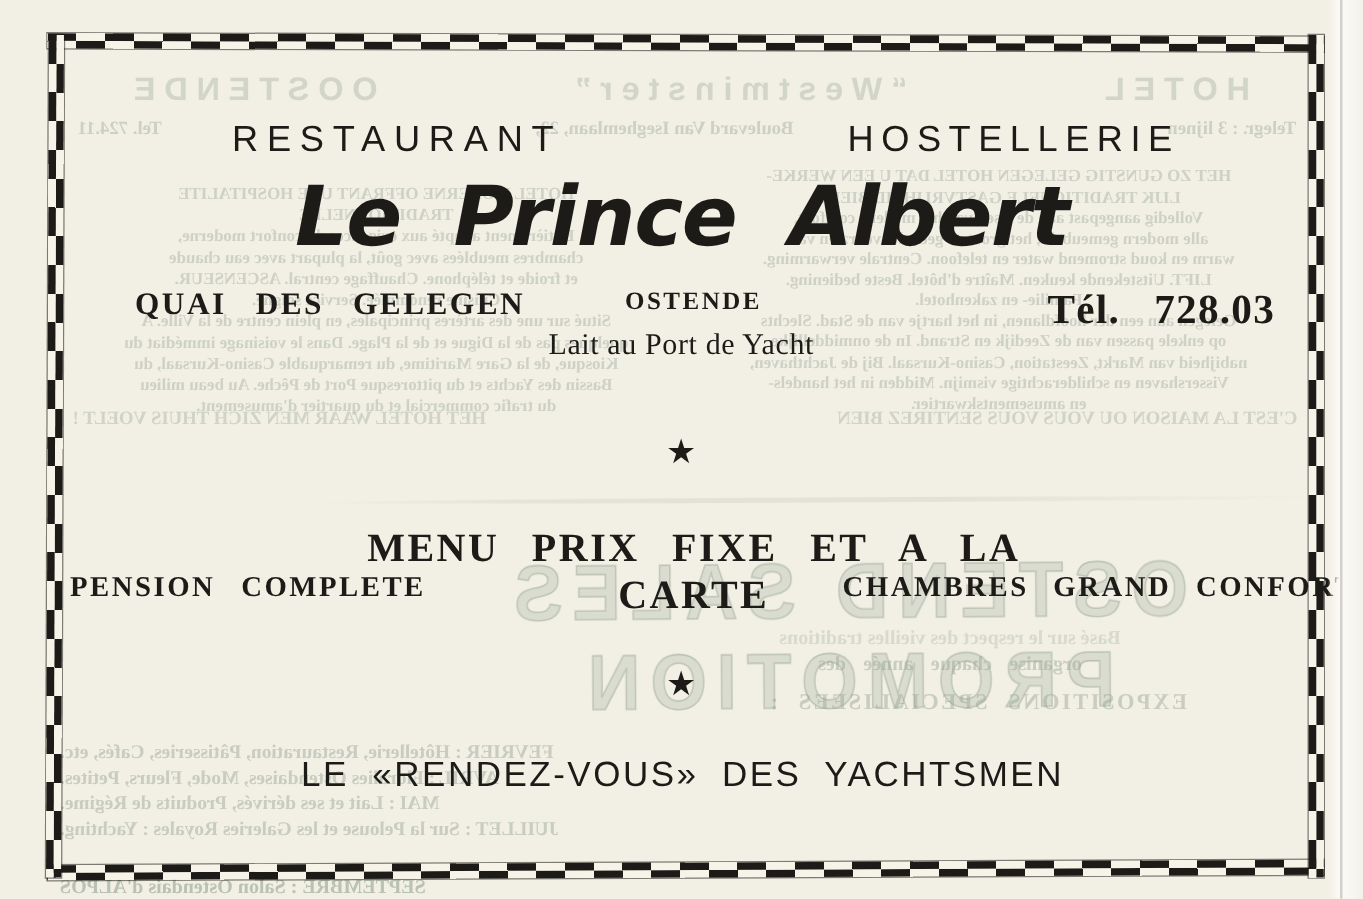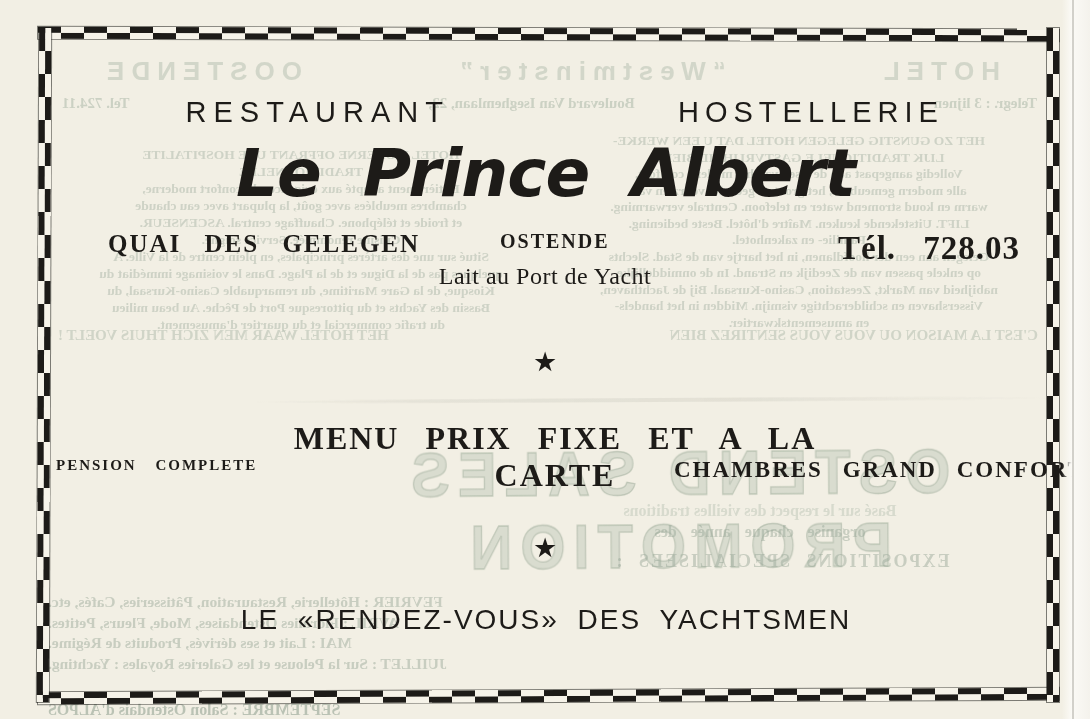--- a/index.html
+++ b/index.html
@@ -51,21 +51,21 @@
     font-size:66px;letter-spacing:-1px;word-spacing:20px;line-height:1.15;
   }
   #address-quai{left:108px;top:230px;font-size:25px;letter-spacing:2px;word-spacing:15px;}
   #address-city{left:500px;top:230px;font-size:20px;letter-spacing:2px;}
   #address-phone{left:838px;top:230px;font-size:33px;letter-spacing:1px;word-spacing:18px;}
   #location-note{left:335px;top:263px;width:420px;text-align:center;font-size:24px;font-weight:400;letter-spacing:0.5px;}
   .star{width:60px;text-align:center;font-size:27px;font-family:"DejaVu Sans",sans-serif;}
   #star-1{left:515px;top:346px;}
   #star-2{left:515px;top:532px;}
   #menu-line{left:245px;top:420px;width:620px;text-align:center;font-size:32px;letter-spacing:2px;word-spacing:16px;}
-  #board-left{left:56px;top:457px;font-size:15px;letter-spacing:2px;word-spacing:13px;}
+  #board-left{left:56px;top:457px;font-size:23px;letter-spacing:2px;word-spacing:13px;}
   #board-right{left:674px;top:457px;font-size:23px;letter-spacing:2px;word-spacing:12px;}
   #slogan-line{left:140px;top:604px;width:812px;text-align:center;font-size:28px;letter-spacing:2px;word-spacing:9px;}
 
   
   .bleed{
     position:absolute;transform:scaleX(-1);color:var(--bleed);
     filter:blur(0.3px);pointer-events:none;
   }
   #b-hotel-header{left:100px;top:56px;width:900px;display:flex;justify-content:space-between;
     font-family:"Liberation Sans",sans-serif;font-weight:700;font-size:26px;letter-spacing:7px;color:rgba(150,166,150,0.34);}

